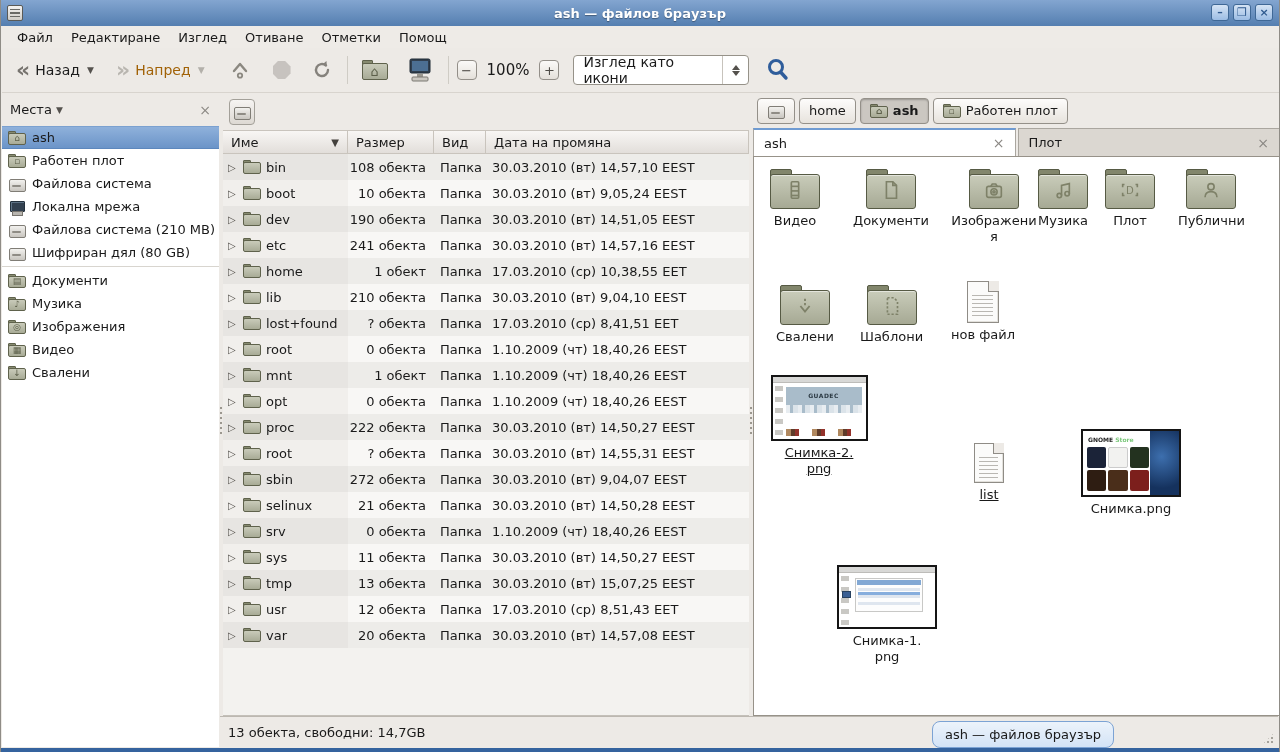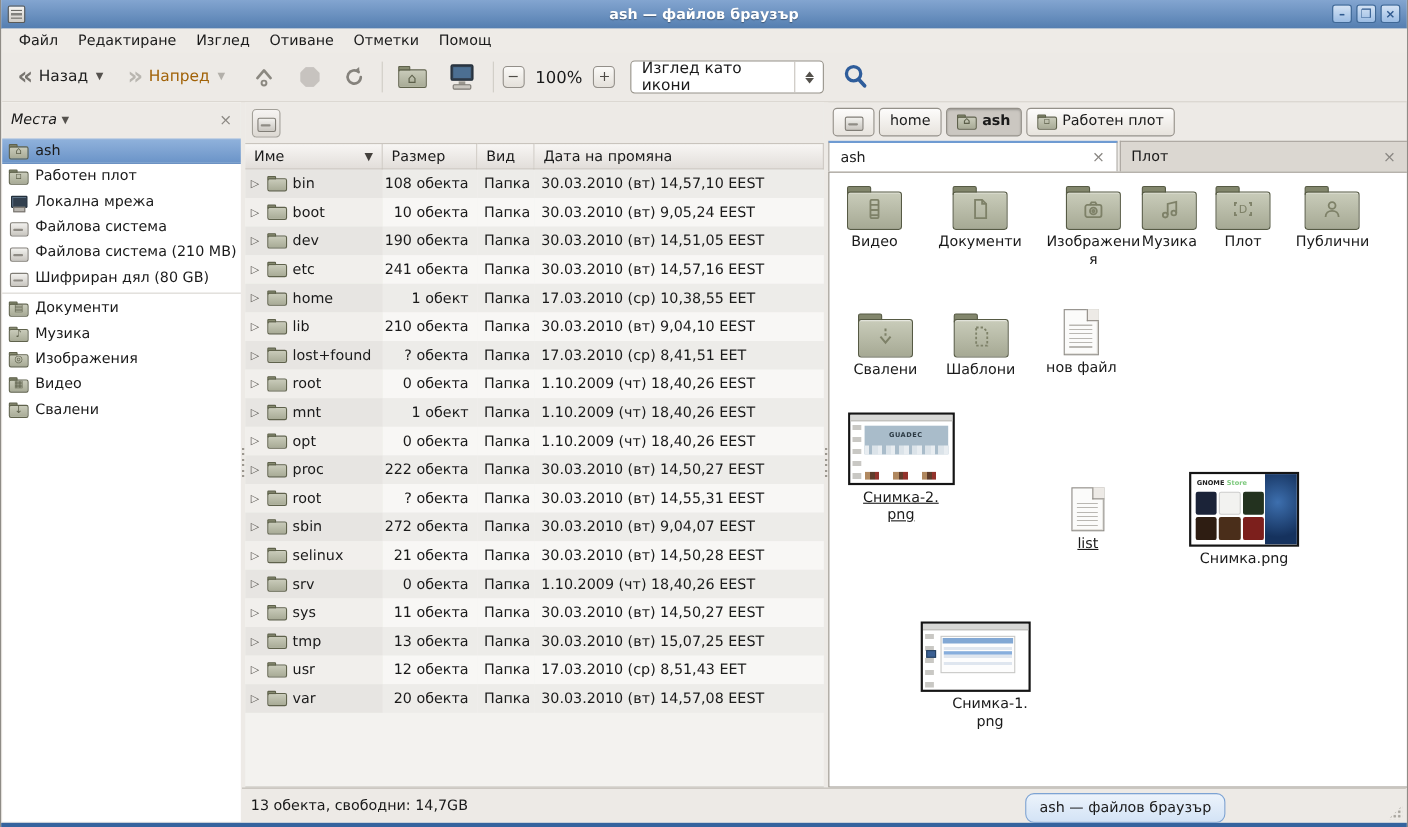--- a/index.html
+++ b/index.html
@@ -42,21 +42,21 @@
   .combo { margin-left:14px; width:176px; height:30px; background:#fff; border:1px solid #969289; border-radius:4px;
     display:flex; align-items:center; cursor:pointer; }
   .combo-text { flex:1; padding-left:9px; font-size:14px; }
   .combo-stepper { width:26px; height:100%; border-left:1px solid #c7c3bc; display:flex; flex-direction:column; align-items:center; justify-content:center; gap:1px; }
   .combo-stepper i { width:0; height:0; border-left:4px solid transparent; border-right:4px solid transparent; }
   .combo-stepper i.up { border-bottom:5px solid #54514c; }
   .combo-stepper i.down { border-top:5px solid #54514c; }
   
   .sidebar { position:absolute; left:1px; top:93px; width:217px; bottom:5px; background:#fff; }
   .sidebar-header { height:33px; background:#edeae6; display:flex; align-items:center; padding:0 8px; }
-  .sidebar-title { display:flex; align-items:center; gap:4px; cursor:pointer;font-style:italic; }
+  .sidebar-title { display:flex; align-items:center; gap:4px; cursor:pointer; }
   .sidebar-close { margin-left:auto; color:#8c8984; font-size:14px; cursor:pointer; }
   .place-item { height:23px; display:flex; align-items:center; gap:6px; padding-left:6px; cursor:pointer; }
   .place-item.selected { background:linear-gradient(#8fb1db,#6b94c8); border-top:1px solid #7ba1d0; border-bottom:1px solid #5c87bd; }
   .place-sep { height:1px; background:#d8d5cf; margin:2px 0; }
   .splitter { position:absolute; top:93px; bottom:5px; width:4px; background:#edeae6; cursor:col-resize; }
   .splitter::after { content:""; position:absolute; left:1px; top:48%; width:2px; height:30px;
     background:repeating-linear-gradient(#9b978f 0 2px, transparent 2px 5px); }
   
   .treepane { position:absolute; left:222px; top:93px; width:526px; bottom:36px; background:#f3f2ef; border-bottom:1px solid #c4c0b9; }
   .tree-topbar { height:37px; background:#edeae6; display:flex; align-items:center; padding-left:6px; }
@@ -261,26 +261,26 @@
       </div>
       <div class="place-item">
         <span class="mini ">
           <span class="fold-tab"></span>
           <span class="fold-body"></span>
           <span class="glyph">▫</span>
         </span>
         <div style="white-space: nowrap;">Работен плот</div>
       </div>
       <div class="place-item">
+        <span class="mini drive"></span>
+        <div style="white-space: nowrap;">Файлова система</div>
+      </div>
+      <div class="place-item">
         <span class="mini computer"></span>
         <div style="white-space: nowrap;">Локална мрежа</div>
-      </div>
-      <div class="place-item">
-        <span class="mini drive"></span>
-        <div style="white-space: nowrap;">Файлова система</div>
       </div>
       <div class="place-item">
         <span class="mini drive"></span>
         <div style="white-space: nowrap;">Файлова система (210 MB)</div>
       </div>
       <div class="place-item">
         <span class="mini drive"></span>
         <div style="white-space: nowrap;">Шифриран дял (80 GB)</div>
       </div>
       <div class="place-sep"></div>
@@ -701,21 +701,21 @@
             <i style="background:#f2f2f0;border:1px solid #ccc"></i>
             <i style="background:#23321f"></i>
             <i style="background:#2e1d12"></i>
             <i style="background:#4a2e1a"></i>
             <i style="background:#7c1f1c"></i>
           </span>
           <span class="bluecol"></span>
         </div>
         <div class="file-label">Снимка.png</div>
       </div>
-      <div class="file-item" style="left: 83px; top: 408px; align-items: flex-end;">
+      <div class="file-item" style="left: 83px; top: 408px;">
         <div class="thumb fm" style="width: 100px; height: 64px;">
           <span class="bar"></span>
           <span class="sidecol"></span>
           <span class="mini-ico"></span>
           <span class="panel">
             <span class="hdr"></span>
             <span class="rows"></span>
             <span class="sel"></span>
           </span>
         </div>

